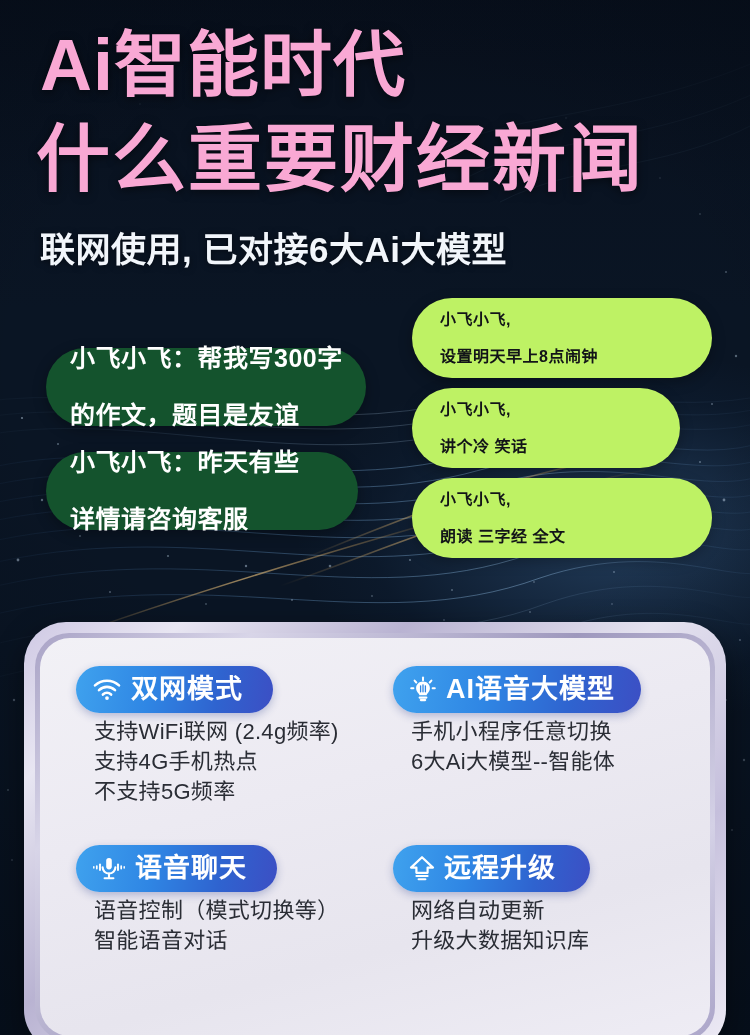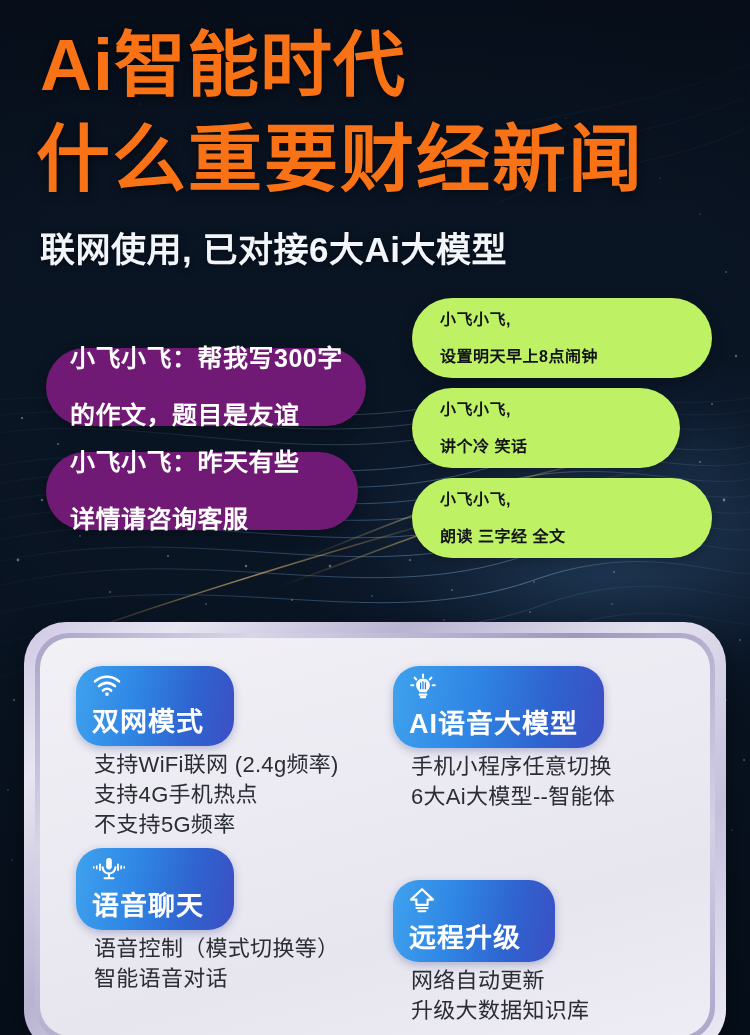--- a/index.html
+++ b/index.html
@@ -28,42 +28,42 @@
   }
   .bg-topdark{
     background:linear-gradient(180deg, rgba(7,14,26,0.92) 0%, rgba(9,18,32,0.55) 18%, rgba(0,0,0,0) 30%);
   }
   .wave{position:absolute;left:0;width:100%;height:100%;}
   .particles{position:absolute;inset:0;opacity:.85;}
 
   
   .header{position:absolute;left:0;top:0;width:750px;}
   .title-1, .title-2{
-    color:#f97316;font-weight:700;letter-spacing:1px;
+    color:#f9a8d4;font-weight:700;letter-spacing:1px;
     text-shadow:0 2px 10px rgba(0,0,0,.55);
     white-space:nowrap;
   }
   .title-1{position:absolute;left:40px;top:24px;font-size:72px;line-height:82px;}
   .title-2{position:absolute;left:36px;top:118px;font-size:74px;line-height:84px;letter-spacing:2px;}
   .subtitle{
     position:absolute;left:40px;top:228px;font-size:35px;line-height:44px;
     color:#f2f6fb;font-weight:600;letter-spacing:.5px;white-space:nowrap;
     text-shadow:0 1px 6px rgba(0,0,0,.5);
   }
 
   
   .bubble{
     position:absolute;box-sizing:border-box;
     display:flex;flex-direction:column;justify-content:center;
     font-weight:700;letter-spacing:.5px;
   }
   .bubble .ln{display:block;white-space:nowrap;}
 
   .bubble-blue{
-    background:#701a75;color:#ffffff;
+    background:#14532d;color:#ffffff;
     border-radius:46px;
     box-shadow:0 4px 14px rgba(0,0,0,.30);
     padding:10px 22px 10px 24px;
     font-size:25px;line-height:37px;gap:20px;
   }
   .bubble-white{
     background:#bef264;color:#121418;
     border-radius:44px;
     box-shadow:0 4px 14px rgba(0,0,0,.28);
     padding:10px 26px 10px 28px;
@@ -99,44 +99,43 @@
   
   .features{
     position:absolute;left:0;top:0;width:100%;height:100%;
     display:grid;grid-template-columns:1fr 1fr;grid-template-rows:1fr 1fr;
     padding:28px 26px 20px 36px;box-sizing:border-box;
     column-gap:6px;row-gap:8px;
   }
   .feature{display:flex;flex-direction:column;align-items:flex-start;}
 
   .badge{
-    display:inline-flex;gap:9px;
+    display:inline-flex;align-items:center;gap:9px;
     border-radius:26px;
     padding:7px 26px 8px 16px;
     background:linear-gradient(100deg,#3fa2ee 0%,#2f86e4 38%,#2f63cf 72%,#3c4fc4 100%);
     box-shadow:0 3px 8px rgba(40,60,140,.30);
     color:#ffffff;
-    flex-direction:column;
   }
   .badge-label{
     font-size:27px;line-height:32px;font-weight:700;letter-spacing:1px;
     white-space:nowrap;color:#ffffff;
   }
   .badge svg{display:block;}
   .feature-body{
     margin-top:4px;margin-left:18px;
     color:#2a2d35;font-size:22px;line-height:30px;font-weight:500;
     letter-spacing:.3px;
   }
   .feature-body .ln{display:block;white-space:nowrap;}
 
   .f-wifi .badge     {padding-right:30px;}
   .f-ai   .badge     {padding-right:26px;}
   .f-mic  .badge     {padding-right:30px;}
-  .f-up   .badge     {padding-right:34px;margin-top:32px;}
+  .f-up   .badge     {padding-right:34px;}
 
   .f-ai, .f-up{padding-left:10px;}
   .f-mic .feature-body, .f-wifi .feature-body{margin-left:18px;}
 </style>
 </head>
 <body>
 
 <div id="page">
 
   <div class="bg-layer bg-glow"></div>

